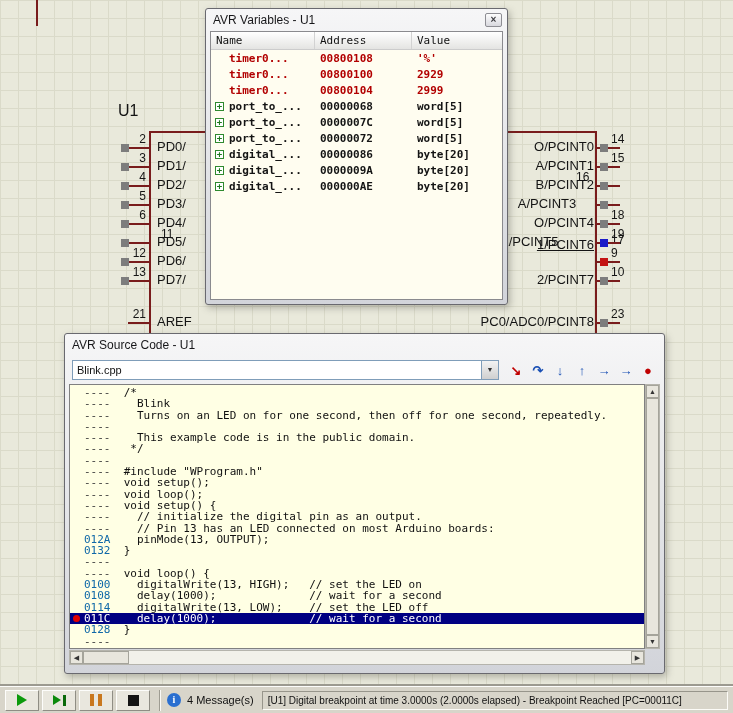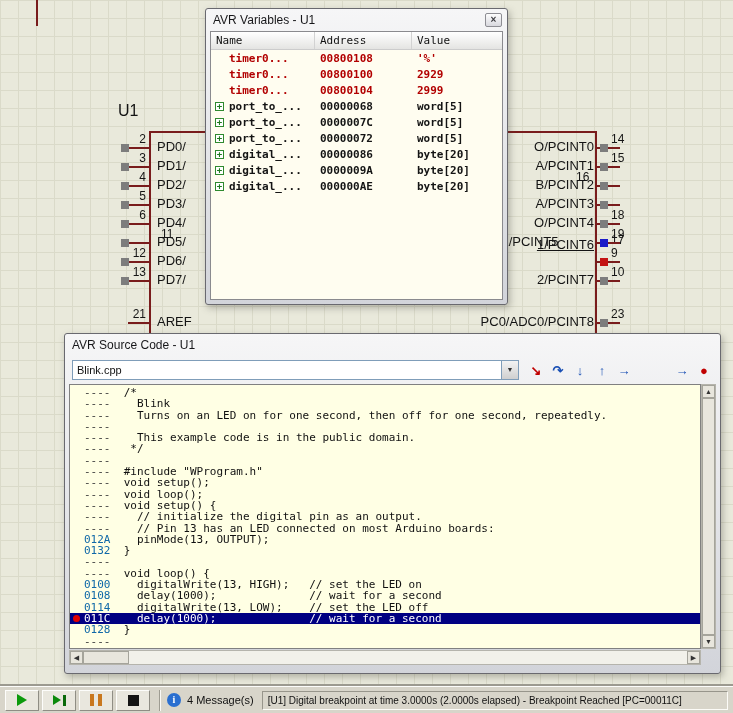--- a/index.html
+++ b/index.html
@@ -42,21 +42,21 @@
     font-family:"DejaVu Sans Mono",monospace;font-size:11px;font-weight:bold;}
   .vc{overflow:hidden;white-space:nowrap;}
   .vc.name{width:104px;display:flex;align-items:center;}
   .vc.addr{width:97px;padding-left:5px;}
   .vc.val{flex:1;padding-left:5px;}
   .expander{flex:none;width:9px;height:9px;margin:0 5px 0 4px;border:1px solid #2f8a2f;background:#fff;
     color:#1e7a1e;font-size:9px;line-height:7px;text-align:center;font-weight:bold;}
   .expander.noexp{visibility:hidden;}
 
   
-  #src-win{left:64px;top:333px;width:657px;height:341px;z-index:40;}
+  #src-win{left:64px;top:333px;width:601px;height:341px;z-index:40;}
   #src-toolbar{position:absolute;left:4px;right:4px;top:24px;height:24px;display:flex;align-items:center;}
   .combo{width:447px;height:20px;margin-left:3px;border:1px solid #7f9db9;background:#fff;display:flex;}
   .combo-text{flex:1;font-size:11px;padding:3px 4px;color:#111;white-space:nowrap;overflow:hidden;}
   .combo-btn{width:17px;border-left:1px solid #7f9db9;background:linear-gradient(#f3f3f3,#cfcfcf);
     text-align:center;font-size:7px;line-height:18px;color:#333;}
   #tb-icons,#tb-right-icons{display:flex;align-items:center;}
   #tb-icons{margin-left:5px;}
   #tb-right-icons{margin-left:auto;margin-right:2px;}
   .tb-btn{width:20px;height:20px;margin-left:2px;text-align:center;font-weight:bold;
     font-size:13px;line-height:20px;border:1px solid transparent;border-radius:2px;}
@@ -153,21 +153,21 @@
         <div class="pin-term" style="left: 600px; top: 163px; background: rgb(125, 125, 125);"></div>
         <div class="pin-num" style="left: 611px; top: 152px; width: 22px;">15</div>
         <div class="pin-label" style="left: 500px; top: 159px; width: 94px; text-align: right;">A/PCINT1</div>
         <div class="pin-line" style="left: 597px; top: 185px; width: 23px;"></div>
         <div class="pin-term" style="left: 600px; top: 182px; background: rgb(125, 125, 125);"></div>
         <div class="pin-num" style="left: 576px; top: 171px; width: 22px;">16</div>
         <div class="pin-label" style="left: 500px; top: 178px; width: 94px; text-align: right;">B/PCINT2</div>
         <div class="pin-line" style="left: 597px; top: 204px; width: 23px;"></div>
         <div class="pin-term" style="left: 600px; top: 201px; background: rgb(125, 125, 125);"></div>
         <div class="pin-num" style="left: 611px; top: 190px; width: 22px; margin-top: 44px;">17</div>
-        <div class="pin-label" style="left: 500px; top: 197px; width: 94px; text-align: right;">A/PCINT3</div>
+        <div class="pin-label" style="left: 500px; top: 197px; width: 94px; text-align: center;">A/PCINT3</div>
         <div class="pin-line" style="left: 597px; top: 223px; width: 23px;"></div>
         <div class="pin-term" style="left: 600px; top: 220px; background: rgb(125, 125, 125);"></div>
         <div class="pin-num" style="left: 611px; top: 209px; width: 22px;">18</div>
         <div class="pin-label" style="left: 500px; top: 216px; width: 94px; text-align: right;">O/PCINT4</div>
         <div class="pin-line" style="left: 597px; top: 242px; width: 23px;"></div>
         <div class="pin-term" style="left: 600px; top: 239px; background: rgb(26, 26, 200);"></div>
         <div class="pin-num" style="left: 611px; top: 228px; width: 22px;">19</div>
         <div class="pin-label" style="left: 500px; top: 235px; width: 94px; text-align: left;">K/PCINT5</div>
         <div class="pin-line" style="left: 597px; top: 261px; width: 23px;"></div>
         <div class="pin-term" style="left: 600px; top: 258px; background: rgb(196, 20, 20);"></div>

